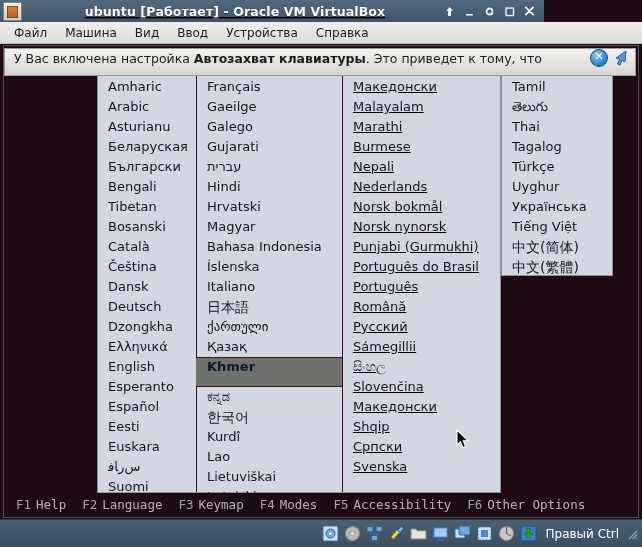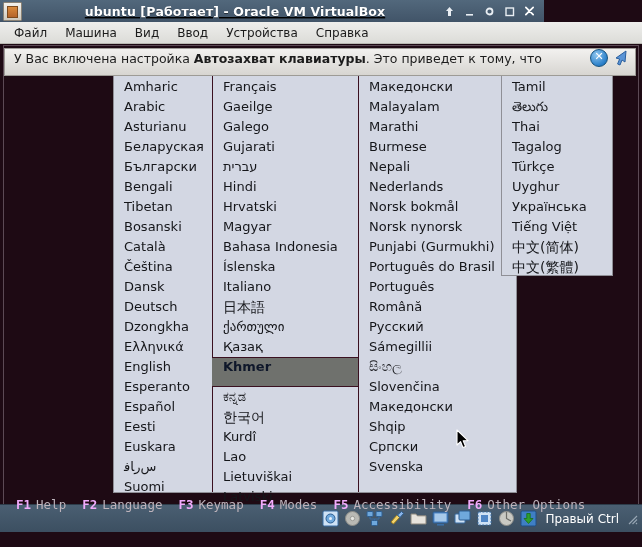--- a/index.html
+++ b/index.html
@@ -120,29 +120,29 @@
   
   .fkeybar{
     position:absolute;left:0;bottom:0;width:636px;height:26px;
     display:flex;align-items:center;
     font-family:"DejaVu Sans Mono","Liberation Mono",monospace;
     font-size:12.5px;
     padding-left:12px;box-sizing:border-box;
     z-index:20;
   }
   .fkey{margin-right:16px;white-space:nowrap;}
-  .fkey .k{color:#f0abfc;font-weight:bold;}
+  .fkey .k{color:#a3a3a3;font-weight:normal;}
   .fkey .d{color:#bdb3bb;margin-left:5px;}
 
   
   .cursor{position:absolute;z-index:60;pointer-events:none;}
 
   
   .vb-statusbar{
-    position:absolute;left:0;bottom:15px;width:642px;height:28px;
+    position:absolute;left:0;bottom:0;width:642px;height:28px;
     background:linear-gradient(#4a5f72,#3c4f61);
     border-top:1px solid #2d3c4a;
     box-sizing:border-box;
     display:flex;align-items:center;justify-content:flex-end;
     padding-right:4px;
   }
   .sb-icons{display:flex;align-items:center;gap:5px;}
   .sb-ico{width:17px;height:17px;flex:none;display:block;}
   .sb-hostkey{color:#ffffff;font-size:12px;margin-left:8px;margin-right:6px;white-space:nowrap;}
   .sb-grip{width:13px;height:13px;flex:none;opacity:.65;}
@@ -188,21 +188,21 @@
     <div class="vb-menu">Файл</div>
     <div class="vb-menu">Машина</div>
     <div class="vb-menu">Вид</div>
     <div class="vb-menu">Ввод</div>
     <div class="vb-menu">Устройства</div>
     <div class="vb-menu">Справка</div>
   </div>
 
   <div class="vm-screen">
 
-    <div id="lang-main" class="langpanel main" style="left:93px;top:27px;margin-left:16px;">
+    <div id="lang-main" class="langpanel main" style="left:93px;top:27px;">
         <div class="col sep" style="left: 0px; width: 99px;">
           <div class="langitem">Amharic</div>
           <div class="langitem">Arabic</div>
           <div class="langitem">Asturianu</div>
           <div class="langitem">Беларуская</div>
           <div class="langitem">Български</div>
           <div class="langitem">Bengali</div>
           <div class="langitem">Tibetan</div>
           <div class="langitem">Bosanski</div>
           <div class="langitem">Català</div>
@@ -235,21 +235,21 @@
           <div class="langitem">ქართული</div>
           <div class="langitem">Қазақ</div>
           <div class="langitem sel">Khmer</div>
           <div class="langitem">ಕನ್ನಡ</div>
           <div class="langitem cjk">한국어</div>
           <div class="langitem">Kurdî</div>
           <div class="langitem">Lao</div>
           <div class="langitem">Lietuviškai</div>
           <div class="langitem">Latviski</div>
         </div>
-        <div class="col" style="left: 245px; width: 159px;">
+        <div class="col" style="left: 245px; width: 159px; text-decoration: underline;">
           <div class="langitem">Македонски</div>
           <div class="langitem">Malayalam</div>
           <div class="langitem">Marathi</div>
           <div class="langitem">Burmese</div>
           <div class="langitem">Nepali</div>
           <div class="langitem">Nederlands</div>
           <div class="langitem">Norsk bokmål</div>
           <div class="langitem">Norsk nynorsk</div>
           <div class="langitem">Punjabi (Gurmukhi)</div>
           <div class="langitem">Português do Brasil</div>

